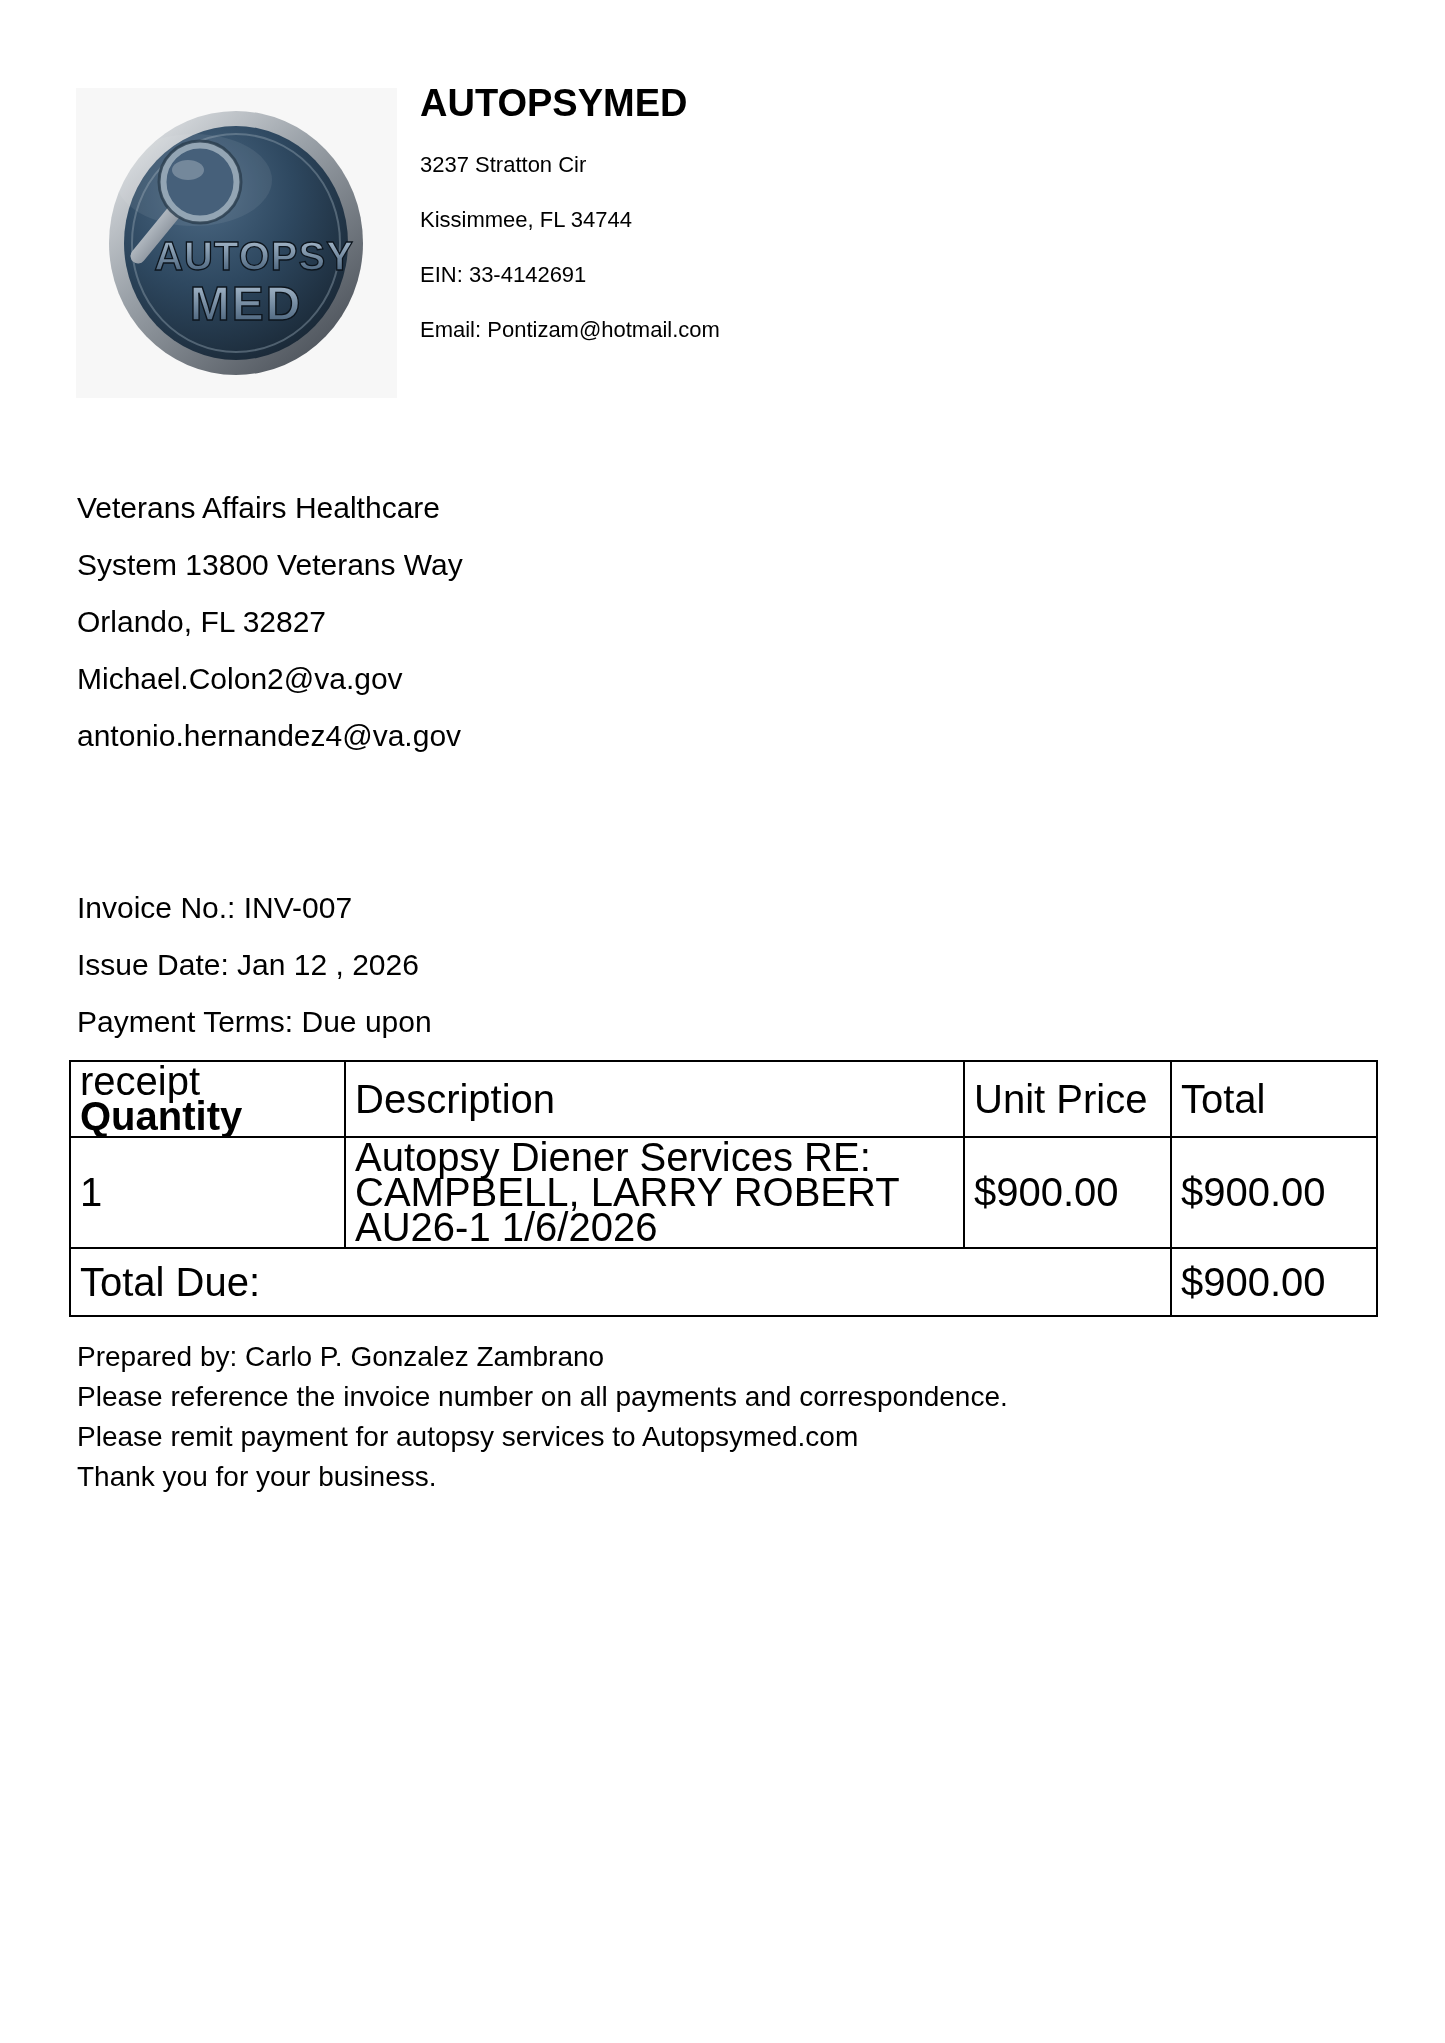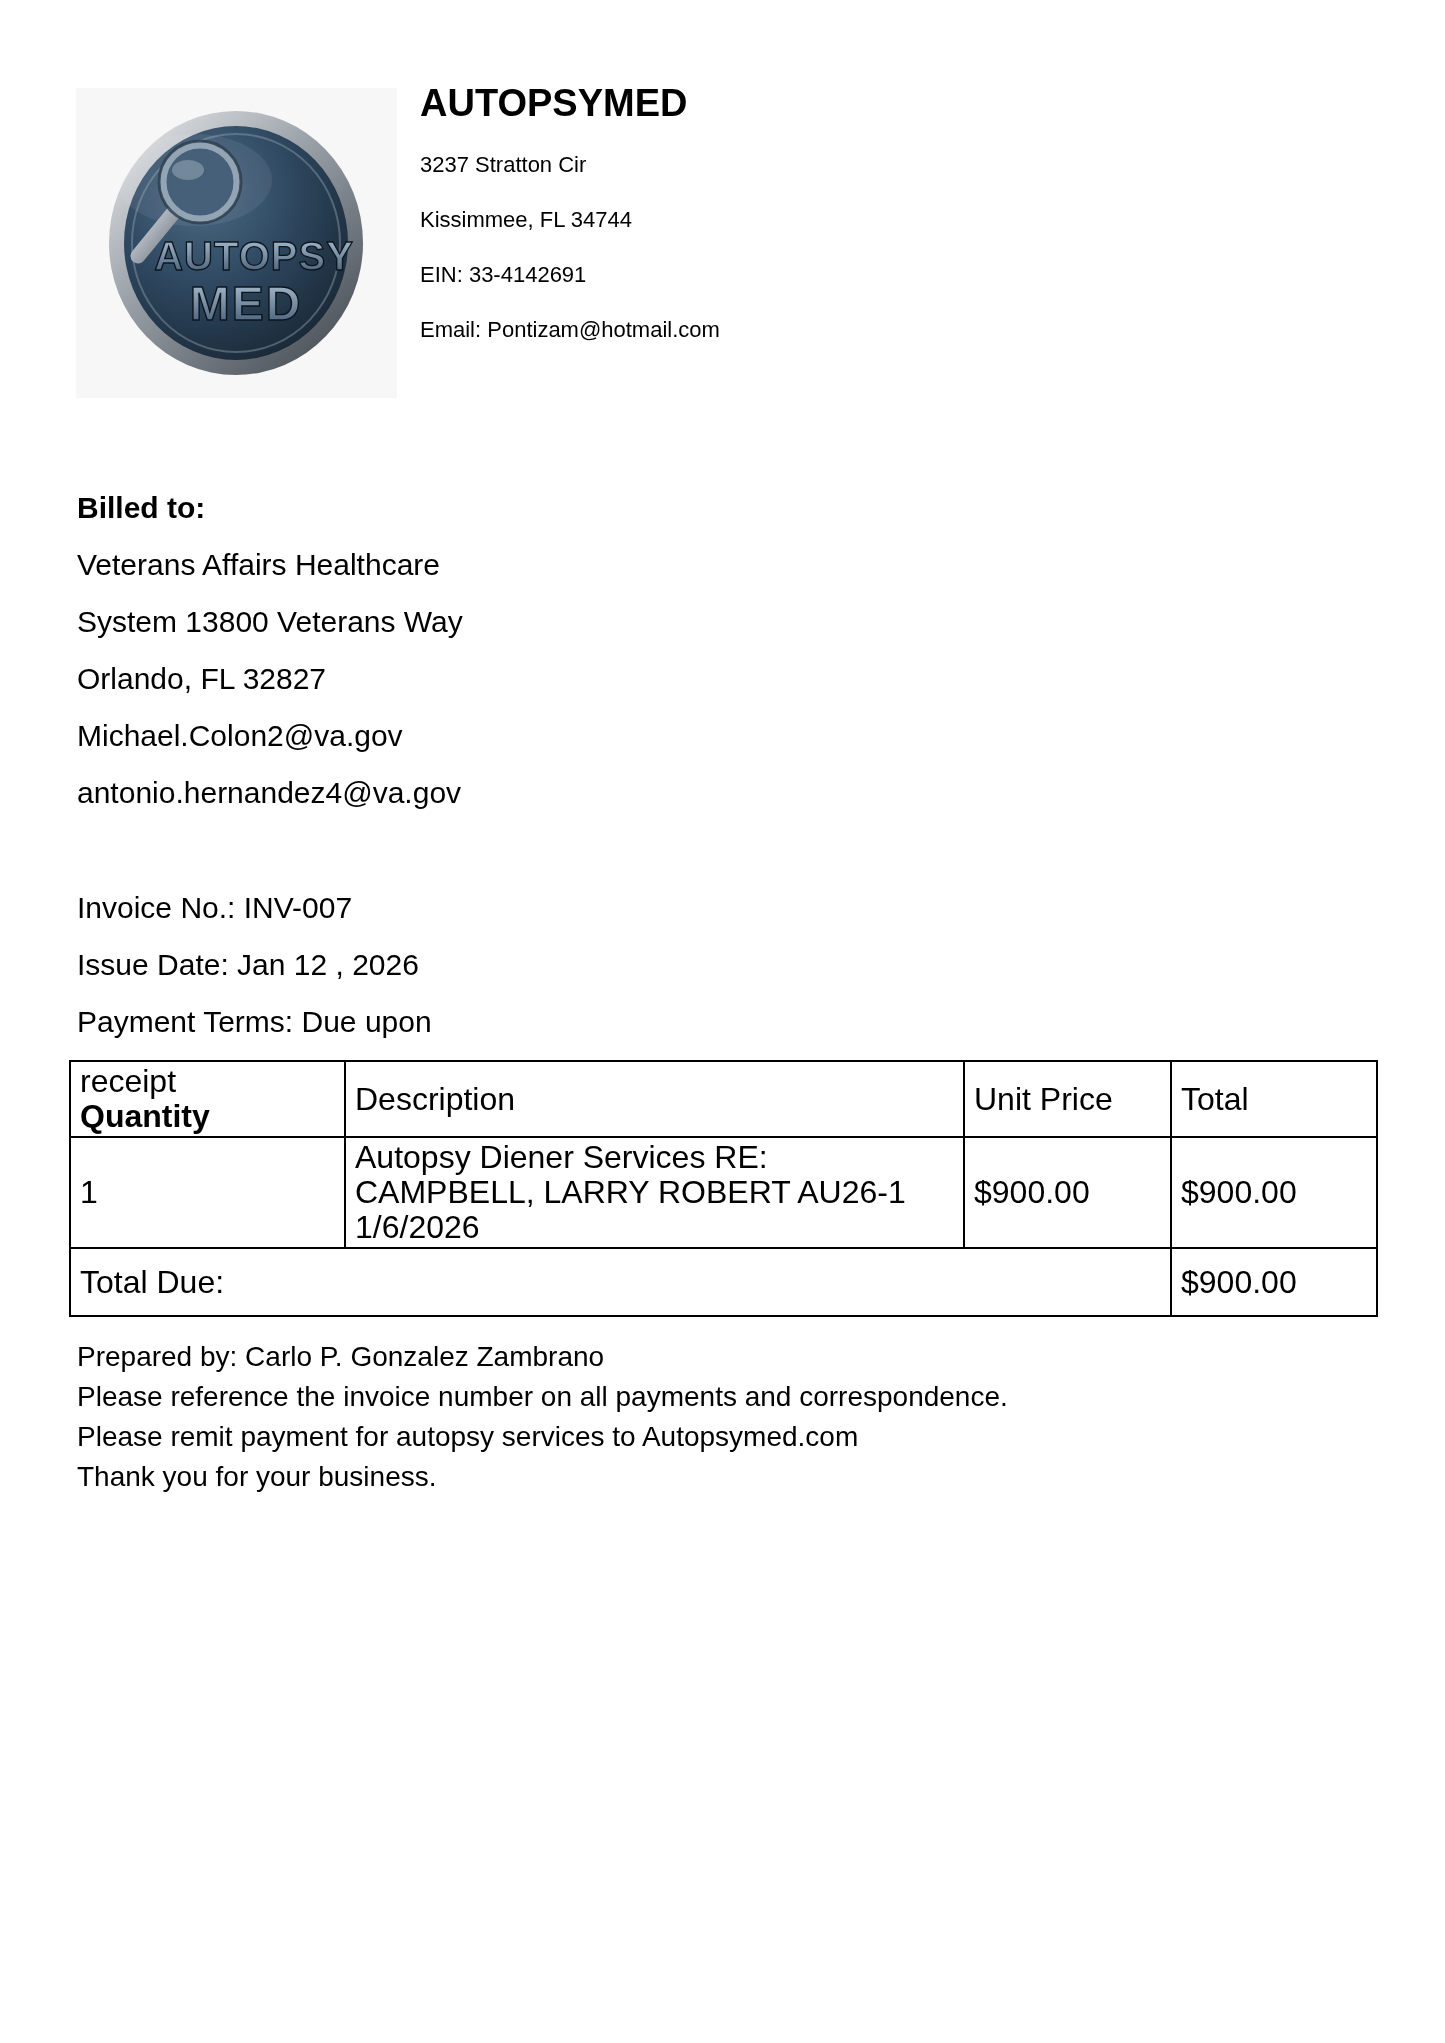--- a/index.html
+++ b/index.html
@@ -36,21 +36,21 @@
   
   .invoice-block{
     position:absolute;left:77px;top:879px;
     font-size:30px;line-height:57px;white-space:nowrap;
   }
   
   table.items{
     position:absolute;left:69px;top:1060px;
     width:1307px;
     border-collapse:collapse;table-layout:fixed;
-    font-size:32px;
+    font-size:40px;
   }
   table.items td,table.items th{
     border:2px solid #000;
     padding:2px 9px;
     text-align:left;vertical-align:middle;
     font-weight:400;
     line-height:35px;
     overflow:hidden;
   }
   col.c-qty{width:275px;}
@@ -121,21 +121,20 @@
 
   <div class="company-name">AUTOPSYMED</div>
   <div class="company-lines">
     <div>3237 Stratton Cir</div>
     <div>Kissimmee, FL 34744</div>
     <div>EIN: 33-4142691</div>
     <div>Email: Pontizam@hotmail.com</div>
   </div>
 
   <div class="billed-block">
-    <div class="label">Billed to:</div>
     <div>Veterans Affairs Healthcare</div>
     <div>System 13800 Veterans Way</div>
     <div>Orlando, FL 32827</div>
     <div>Michael.Colon2@va.gov</div>
     <div>antonio.hernandez4@va.gov</div>
   </div>
 
   <div class="invoice-block">
     <div>Invoice No.: INV-007</div>
     <div>Issue Date: Jan 12 , 2026</div>

